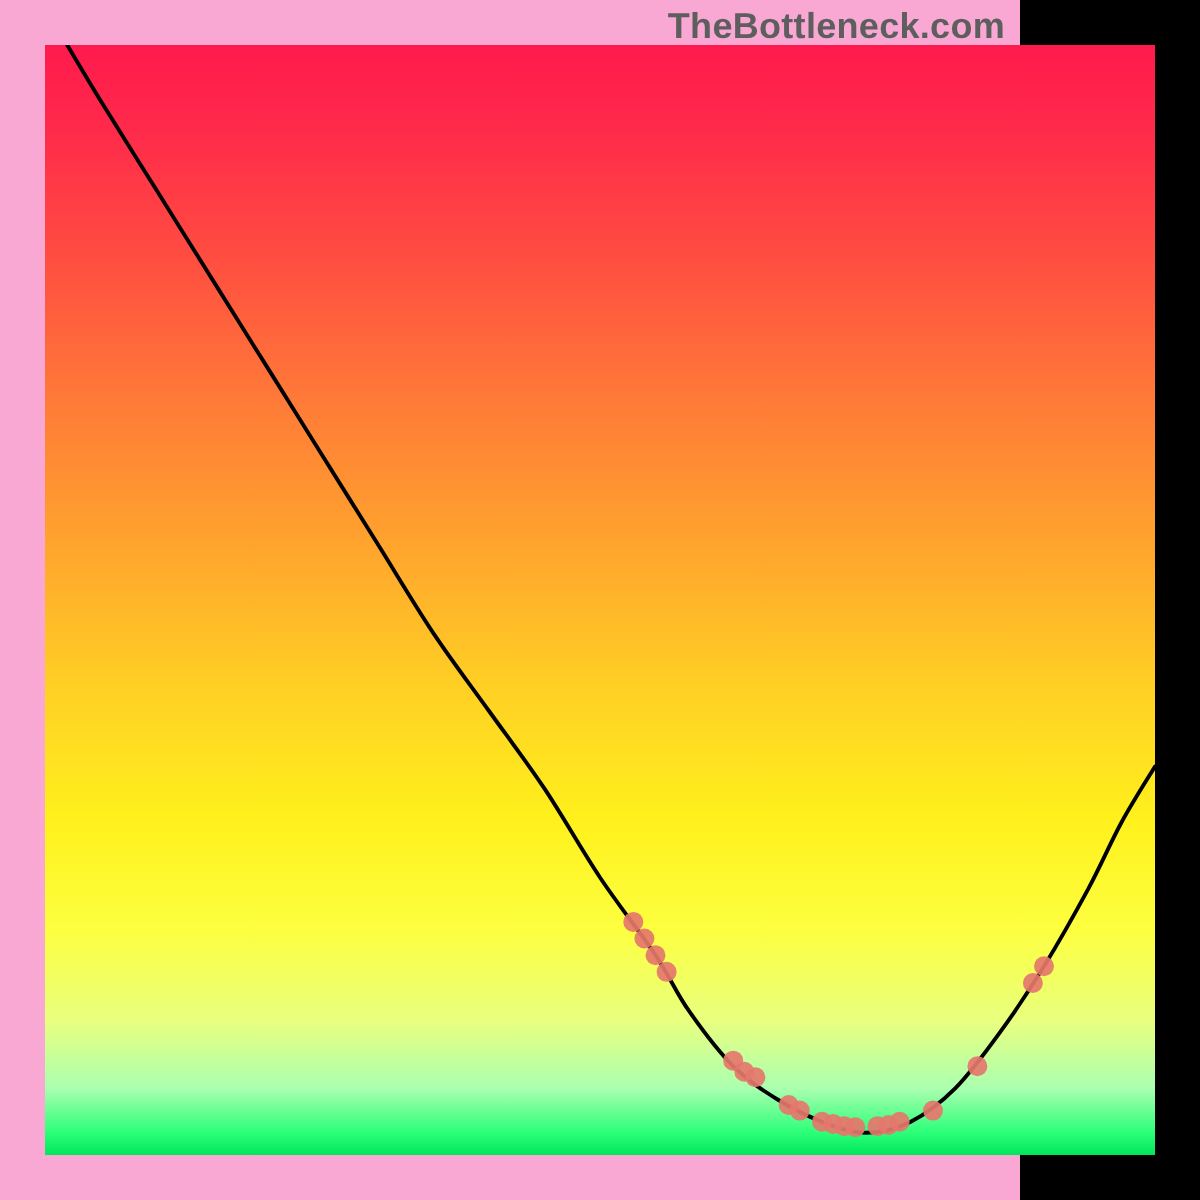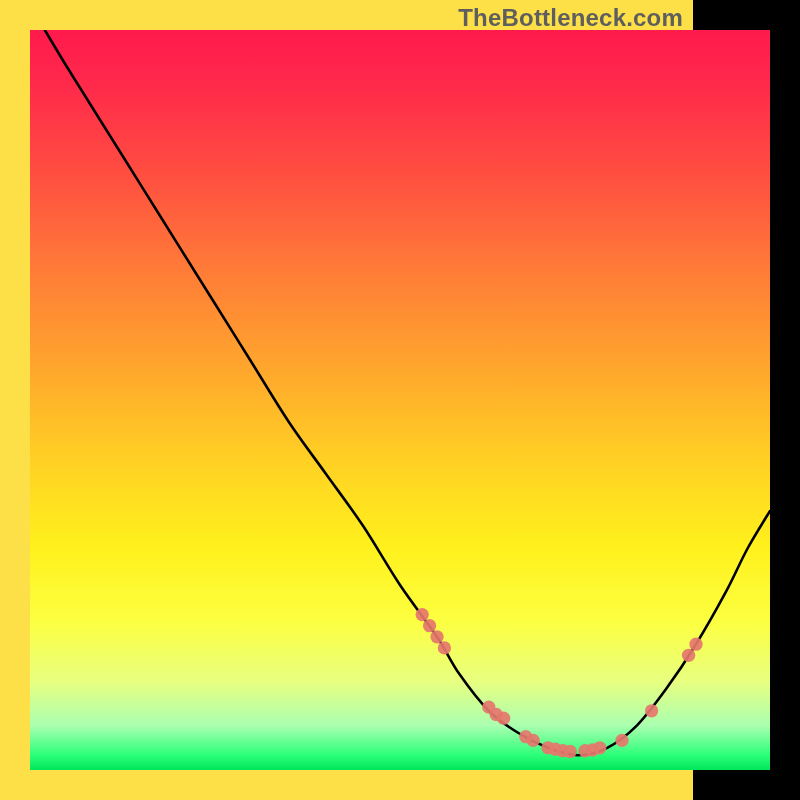--- a/index.html
+++ b/index.html
@@ -8,22 +8,21 @@
     width: 800px;
     height: 800px;
     background: #000;
     overflow: hidden;
     font-family: Arial, Helvetica, sans-serif;
   }
   .frame {
     position: relative;
     width: 680px;
     height: 800px;
-    background: #fde047;
-    padding-left: 13px;
+    background: #f9a8d4;
   }
   .watermark {
     position: absolute;
     top: 4px;
     right: 10px;
     color: #5e5e5e;
     font-size: 24px;
     font-weight: 600;
     letter-spacing: 0.2px;
     user-select: none;

